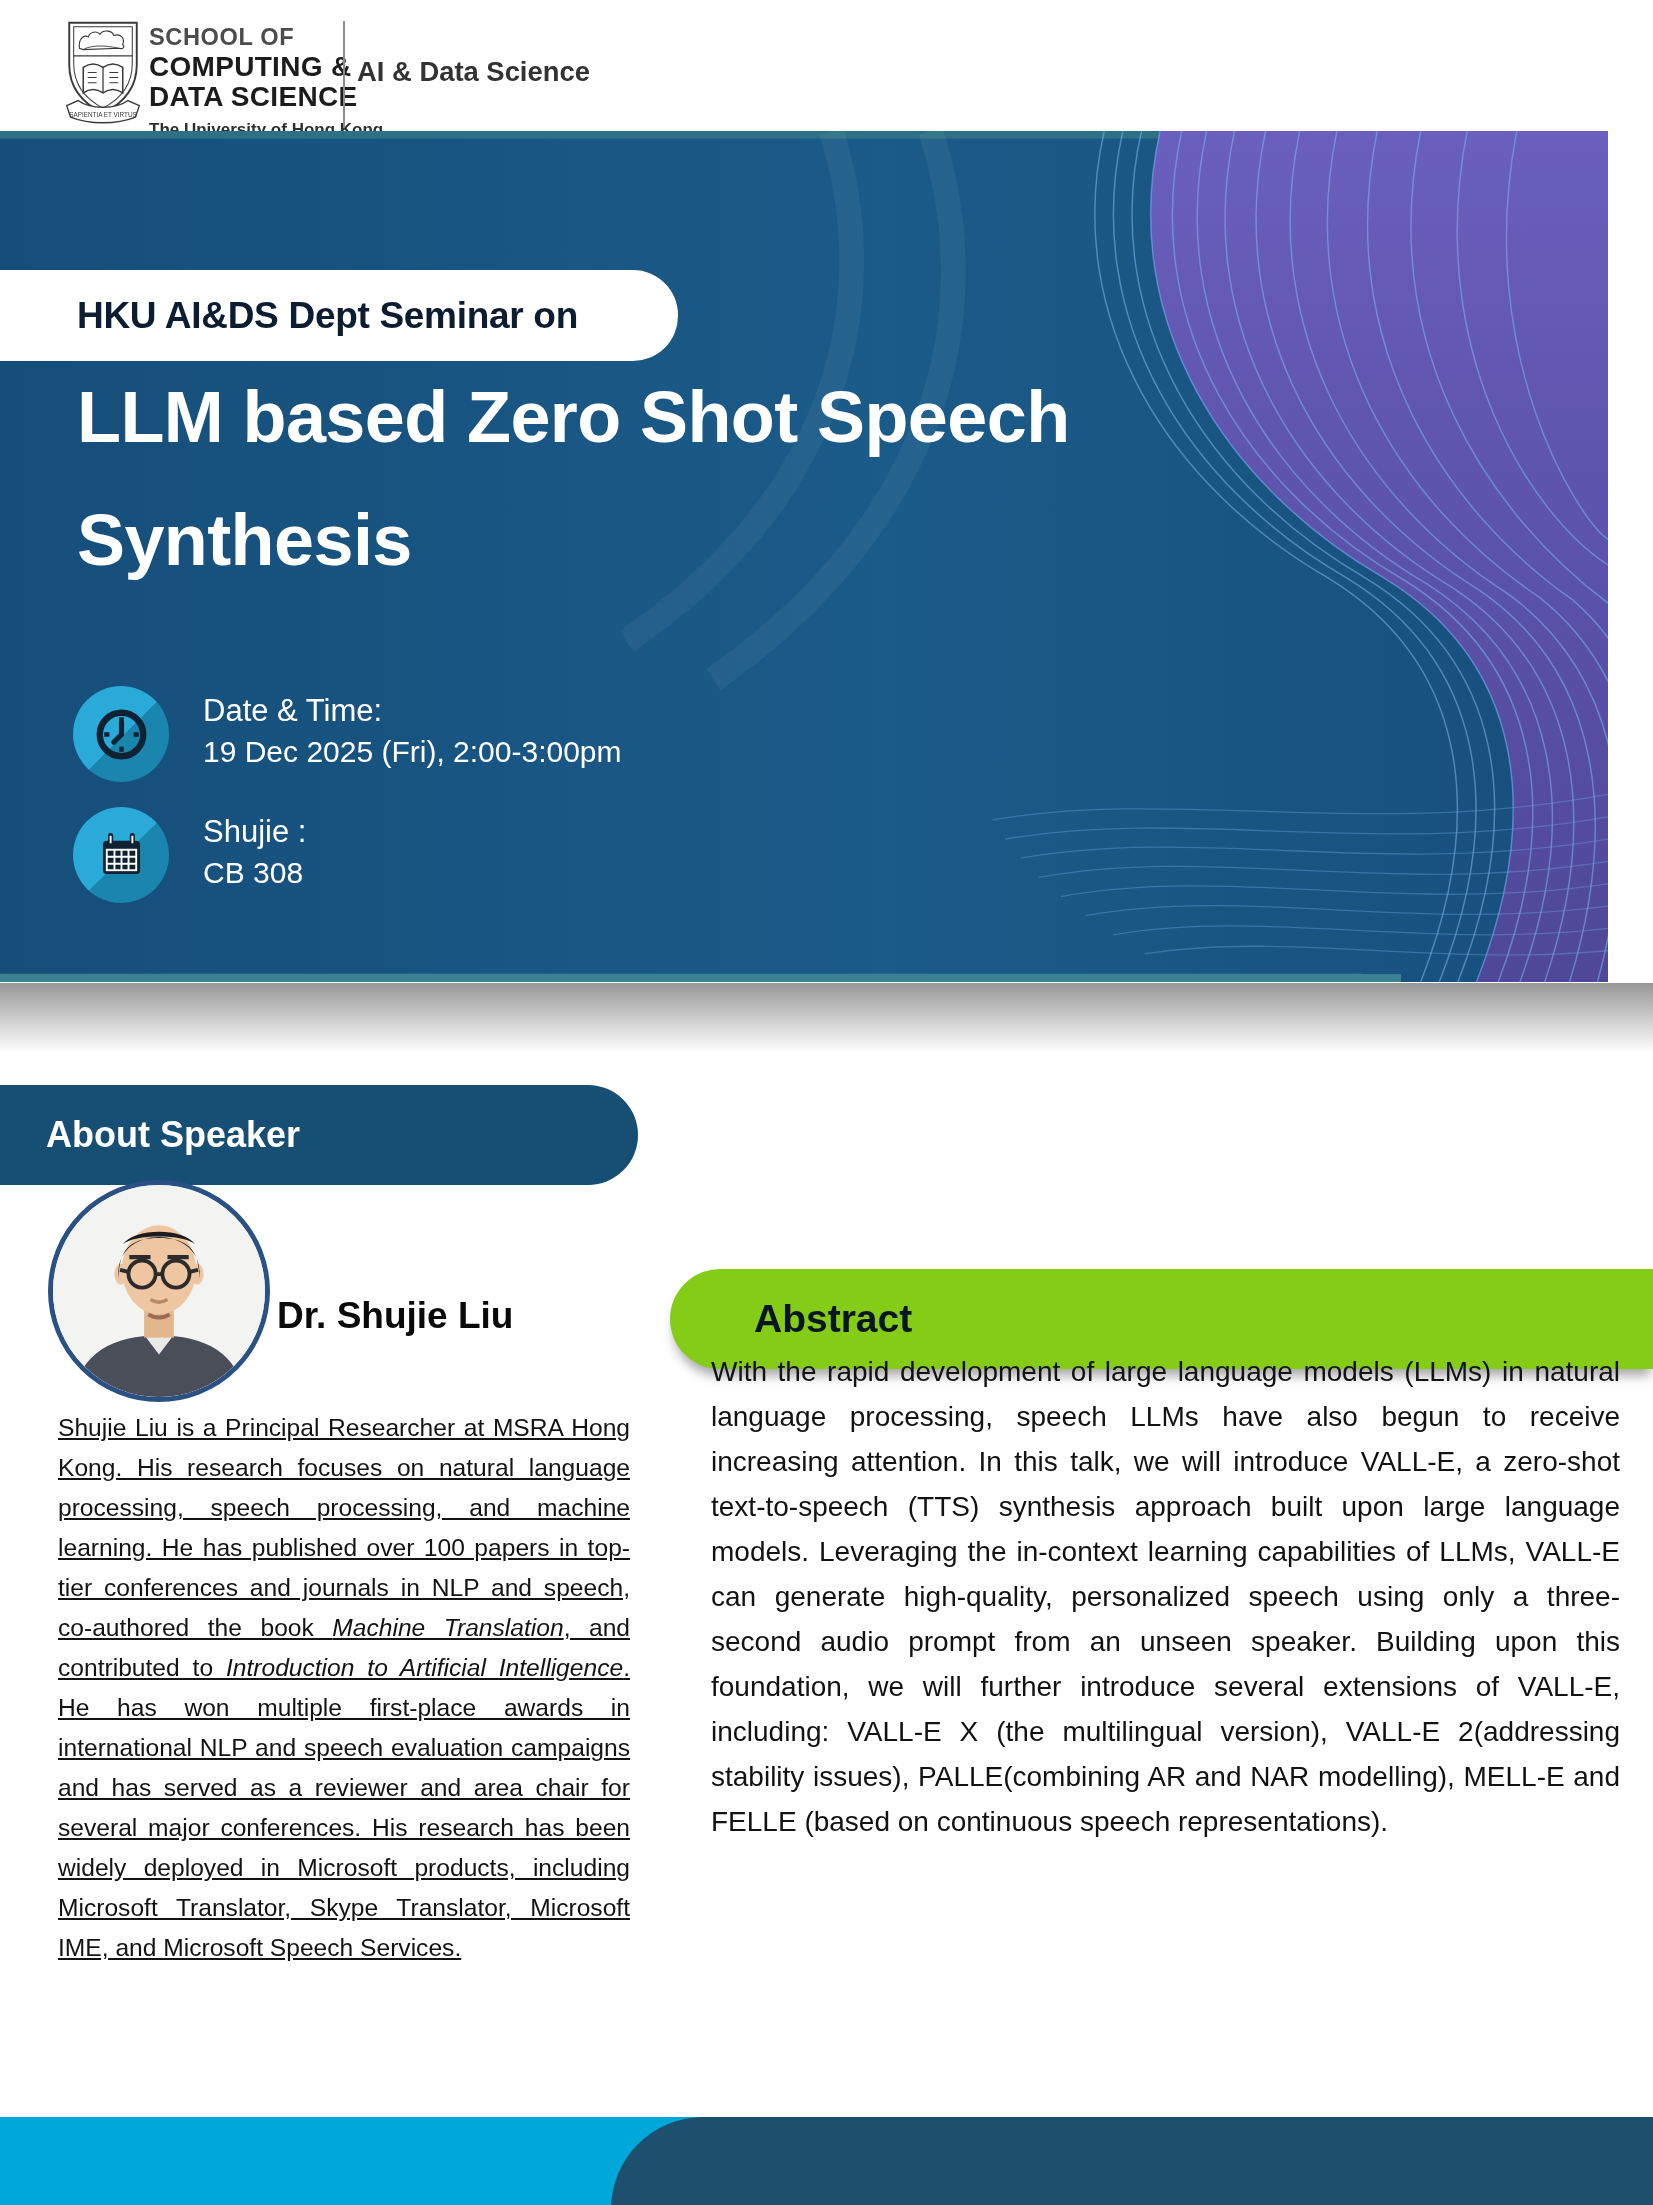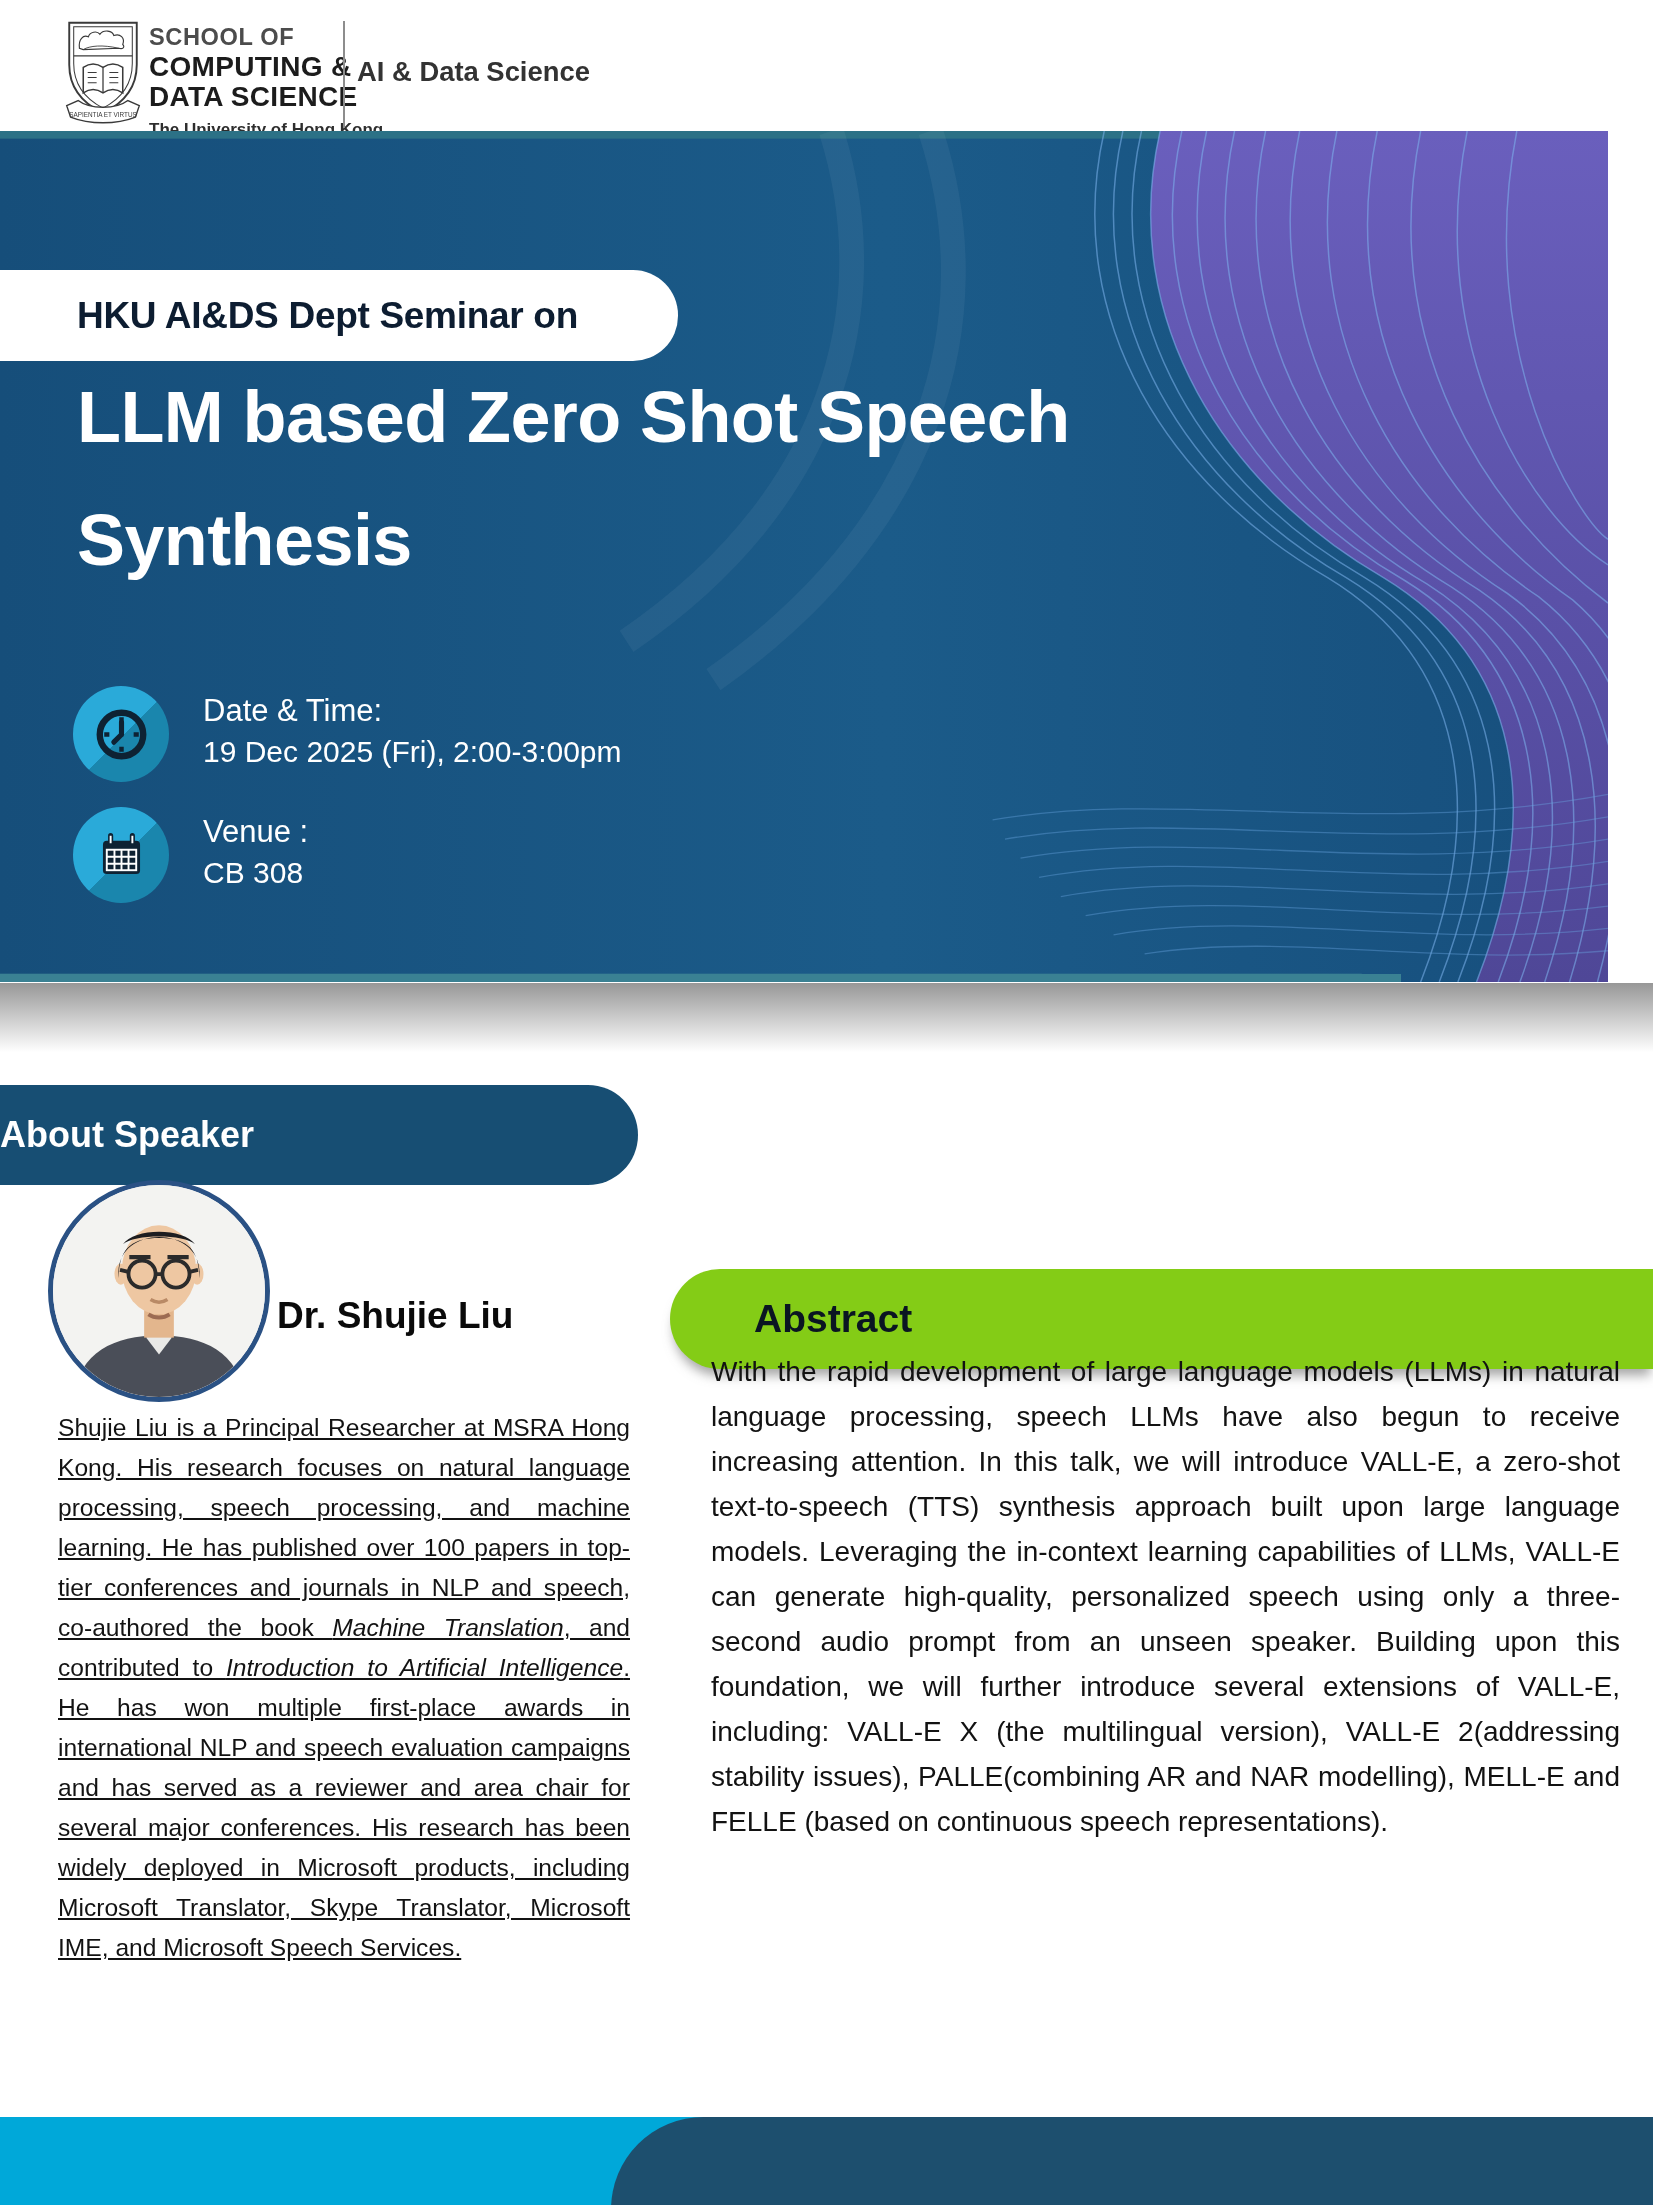--- a/index.html
+++ b/index.html
@@ -47,21 +47,21 @@
   .banner-teal-line{position:absolute;left:0;bottom:0;width:1401px;height:8.3px;background:#3a8193;}
   
   .banner-shadow{
     position:absolute;left:0;top:983px;width:1654px;height:69px;
     background:linear-gradient(#979797,rgba(255,255,255,0));
   }
   
   .about-pill{
     position:absolute;left:0;top:1085px;width:638px;height:100px;
     background:#174e73;border-radius:0 50px 50px 0;
-    display:flex;align-items:center;box-sizing:border-box;
+    display:flex;align-items:center;padding-left:46px;box-sizing:border-box;
   }
   .about-pill span{font-size:36px;font-weight:700;color:#ffffff;}
   .photo{
     position:absolute;left:48px;top:1180px;width:222px;height:222px;
     border-radius:50%;border:5.7px solid #2a5184;box-sizing:border-box;
     overflow:hidden;background:#f4f4f2;
   }
   .photo svg{width:100%;height:100%;display:block;}
   .speaker-name{position:absolute;left:277px;top:1295px;font-size:37px;font-weight:700;color:#0a0a0a;}
   .bio{
@@ -198,21 +198,21 @@
       <div class="icon-circle">
         <svg width="55" height="55" viewBox="0 0 86 86">
           <rect x="14" y="20" width="58" height="52" rx="6" fill="#0e2233"></rect>
           <path d="M26,12 v14 M60,12 v14" stroke="#0e2233" stroke-width="8" stroke-linecap="round"></path>
           <path d="M26,12 v12 M60,12 v12" stroke="#ffffff" stroke-width="3"></path>
           <rect x="20" y="34" width="46" height="32" fill="none" stroke="#ffffff" stroke-width="3"></rect>
           <path d="M20,45 h46 M20,56 h46 M32,34 v32 M43,34 v32 M54,34 v32" stroke="#ffffff" stroke-width="3"></path>
         </svg>
       </div>
       <div class="info-text">
-        <div class="info-label">Venue :</div>
+        <div class="info-label">Shujie :</div>
         <div class="info-value">CB 308</div>
       </div>
     </div>
 
     <div class="banner-teal-line"></div>
   </div>
 
   <div class="banner-shadow"></div>
 
   <div class="about-pill">

